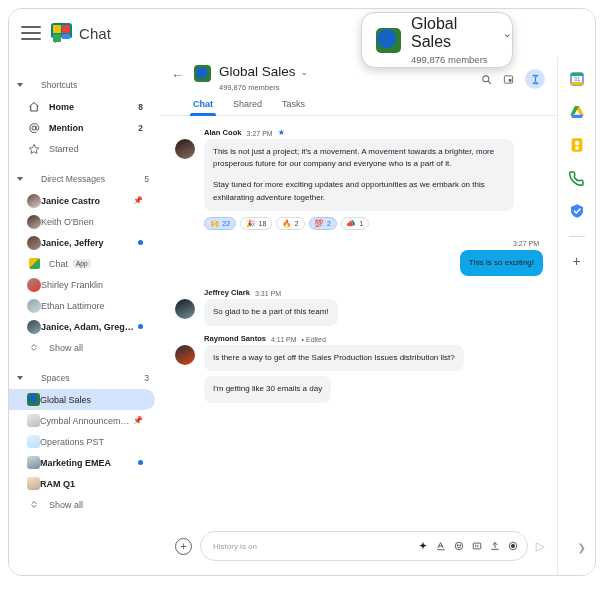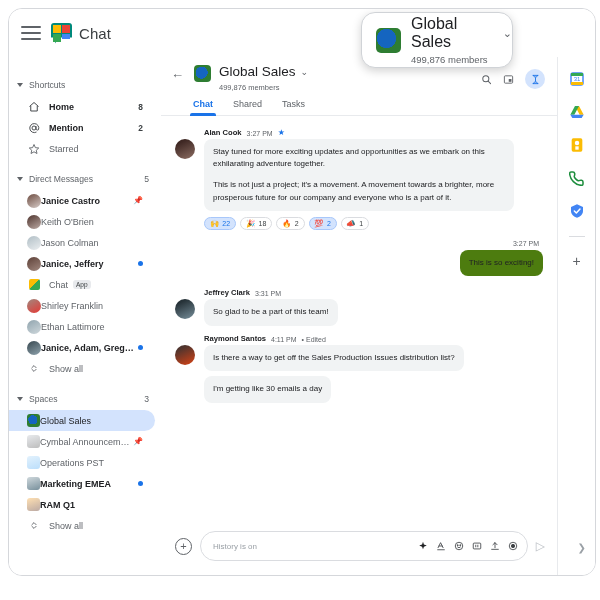--- a/index.html
+++ b/index.html
@@ -94,20 +94,21 @@
     border: 1px solid #dfe1e5; border-radius: 10px;
     display: flex; align-items: center; gap: 5px;
     padding-left: 8px; background: #fff; cursor: pointer;
   }
   .newchat .lbl { font-size: 8.5px; color: #3c4043; }
 
   .sec {
     display: flex; align-items: center;
     padding: 0 12px 0 8px; height: 22px; margin-top: 9px;
     cursor: pointer;
+    gap: 12px;
   }
   .sec .caret {
     width: 0; height: 0; border-left: 3.5px solid transparent; border-right: 3.5px solid transparent;
     border-top: 4px solid #5f6368; margin-right: 6px; flex: none;
   }
   .sec .nm { font-size: 8.6px; color: #5f6368; flex: 1; }
   .sec .ct { font-size: 8.6px; color: #5f6368; }
 
   .row {
     display: flex; align-items: center; height: 21px;
@@ -196,21 +197,21 @@
   .chip {
     display: flex; align-items: center; gap: 3px;
     border: 1px solid #dadce0; border-radius: 10px; padding: 1px 5px;
     font-size: 7px; color: #3c4043; background: #fff; cursor: pointer;
   }
   .chip.on { background: #d3e3fd; border-color: #a8c7fa; color: #1a73e8; }
   .chip .em { font-size: 7.5px; }
 
   .out { display: flex; flex-direction: column; align-items: flex-end; margin: 10px 0 12px 0; }
   .out .when { font-size: 7px; color: #5f6368; margin-right: 4px; margin-bottom: 3px; }
-  .out .bubble { background: #4d7c0f; color: #202124; }
+  .out .bubble { background: #0ea5e9; color: #202124; }
 
   
   .composer { flex: none; display: flex; align-items: center; padding: 8px 12px 14px 14px; gap: 8px; }
   .plus-btn {
     width: 17px; height: 17px; border: 1.3px solid #5f6368; border-radius: 50%;
     display: flex; align-items: center; justify-content: center;
     color: #5f6368; font-size: 11px; line-height: 1; flex: none; cursor: pointer;
   }
   .inputwrap {
     flex: 1; height: 30px; border: 1px solid #dadce0; border-radius: 16px;
@@ -343,24 +344,20 @@
       <span class="ct">5</span>
     </div>
     <div class="row">
       <span class="av a1"></span>
       <span class="txt bold">Janice Castro</span>
       <span class="pin">📌</span>
     </div>
     <div class="row">
       <span class="av a2"></span>
       <span class="txt dim">Keith O'Brien</span>
-    </div>
-    <div class="row">
-      <span class="av a3"></span>
-      <span class="txt dim">Jason Colman</span>
     </div>
     <div class="row">
       <span class="av a5"></span>
       <span class="txt bold">Janice, Jeffery</span>
       <span class="dot"></span>
     </div>
     <div class="row">
       <span class="ic">
         <span style="width:11px;height:11px;border-radius:2px;background:linear-gradient(135deg,#fbbc04 0 50%,#34a853 50% 100%);display:block;"></span>
       </span>
@@ -474,22 +471,22 @@
 
       <div class="msg">
         <span class="mav p1"></span>
         <div class="mbody">
           <div class="meta">
             <span class="who">Alan Cook</span>
             <span class="when">3:27 PM</span>
             <span class="star">★</span>
           </div>
           <div class="bubble">
+            <p>This is not just a project; it's a movement. A movement towards a brighter, more prosperous future for our company and everyone who is a part of it.</p>
             <p>Stay tuned for more exciting updates and opportunities as we embark on this exhilarating adventure together.</p>
-            <p>This is not just a project; it's a movement. A movement towards a brighter, more prosperous future for our company and everyone who is a part of it.</p>
           </div>
           <div class="reactions">
             <div class="chip on">
               <span class="em">🙌</span>
               <span>22</span>
             </div>
             <div class="chip">
               <span class="em">🎉</span>
               <span>18</span>
             </div>

